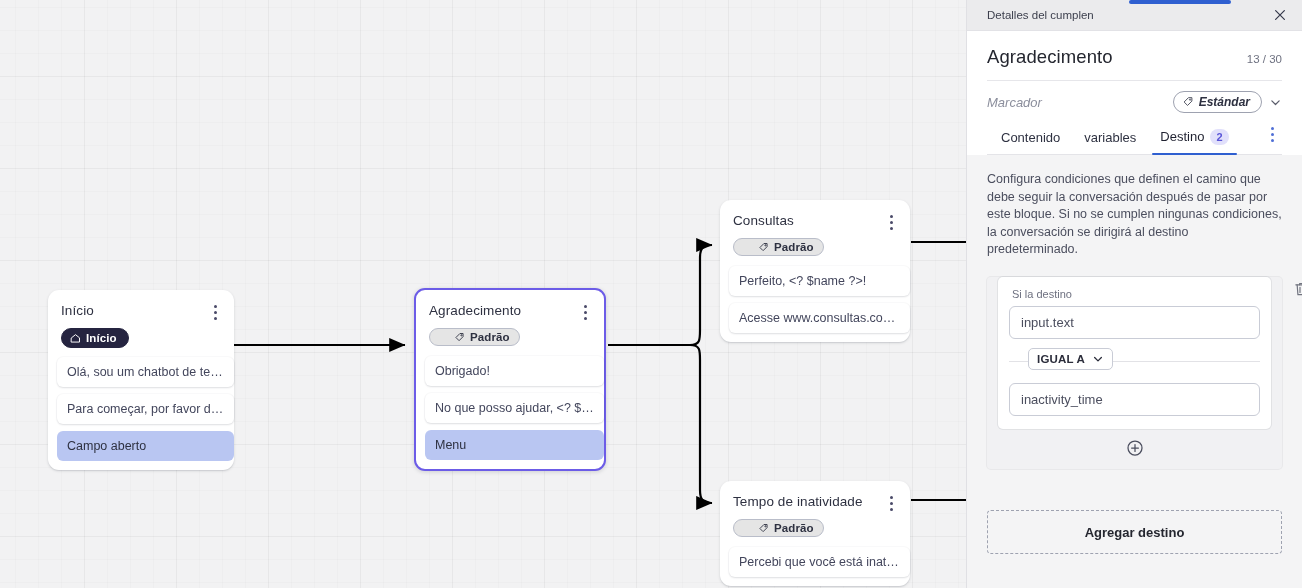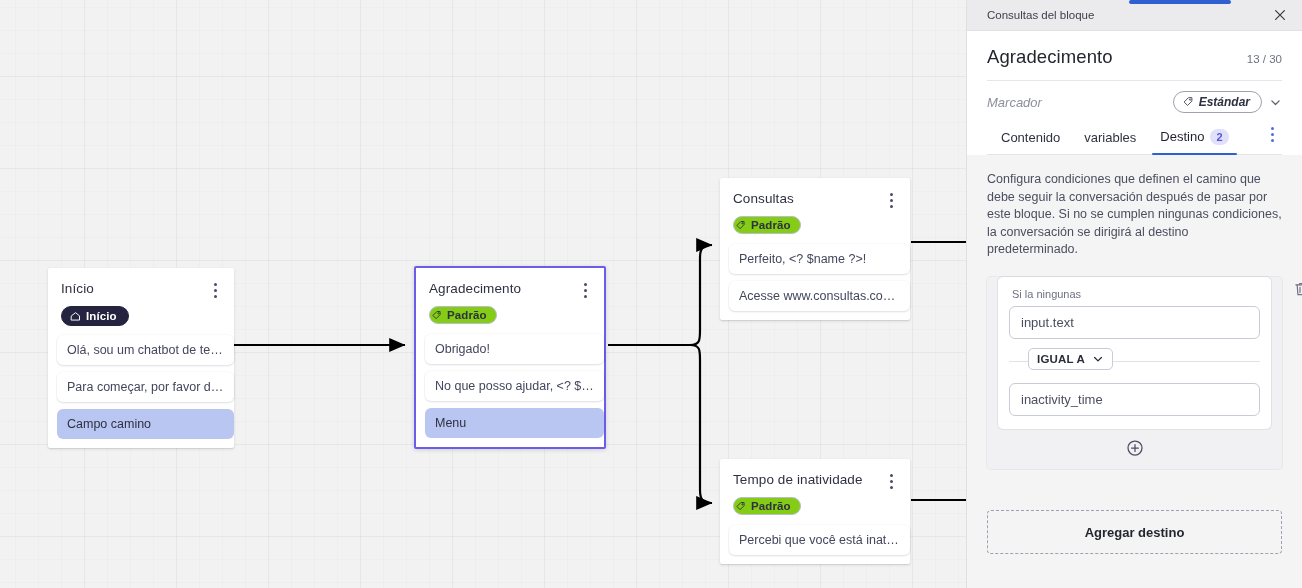--- a/index.html
+++ b/index.html
@@ -24,23 +24,24 @@
     background-size: 92px 92px, 92px 92px, 23px 23px, 23px 23px;
     background-position: -8px -16px, -8px -16px, -8px -16px, -8px -16px;
     overflow: hidden;
   }
   .edges { position: absolute; left: 0; top: 0; width: 967px; height: 588px; pointer-events: none; }
 
   
   .node {
     position: absolute;
     background: #ffffff;
-    border-radius: 2px;
+    border-radius: 11px;
     box-shadow: 0 1px 3px rgba(16,24,40,0.13), 0 1px 1px rgba(16,24,40,0.07);
     padding: 0 0 9px 0;
+    margin-top: 22px;
   }
   .node.selected {
     border: 2px solid #6c5ce7;
     box-shadow: 0 1px 4px rgba(16,24,40,0.16);
   }
   .node-head {
     display: flex; align-items: flex-start; justify-content: space-between;
     padding: 13px 11px 0 13px;
   }
   .node-title {
@@ -48,22 +49,22 @@
     letter-spacing: 0.1px;
   }
   .kebab { width: 16px; height: 18px; display: flex; flex-direction: column;
     align-items: center; justify-content: center; gap: 3px; cursor: pointer; flex: 0 0 auto;}
   .kebab i { display: block; width: 3px; height: 3px; border-radius: 50%; background: #4a4a68; }
 
   .tag-row { padding: 7px 13px 0 13px; }
   .tag {
     display: inline-flex; align-items: center; gap: 5px;
     border: 1px solid #b9bdc9; border-radius: 11px;
-    padding: 2px 9px 2px 1px; font-size: 11.5px; color: #2e3141;
-    background: #84cc16; font-weight: 700; letter-spacing: .1px;
+    padding: 2px 9px 2px 24px; font-size: 11.5px; color: #2e3141;
+    background: #e5e5e5; font-weight: 700; letter-spacing: .1px;
   }
   .tag.start {
     background: #252440; border-color: #252440; color: #ffffff;
     padding: 3px 11px 3px 8px; border-radius: 13px; font-size: 11.5px;
   }
   .rows { padding: 9px 0 0 9px; display: flex; flex-direction: column; gap: 7px; }
   .row {
     background: #ffffff; border-radius: 6px;
     box-shadow: 0 1px 2px rgba(16,24,40,0.12), 0 0 0 1px rgba(16,24,40,0.02);
     padding: 8px 10px; font-size: 12.5px; color: #43465c;
@@ -226,21 +227,21 @@
         <span class="tag start">
           <svg width="11" height="11" viewBox="0 0 16 16" fill="none" stroke="#ffffff" stroke-width="1.4" stroke-linejoin="round" stroke-linecap="round">
             <path d="M2.2 7 L8 2.4 L13.8 7 V13.2 H2.2 Z"></path>
           </svg>
           <span>Início</span>
         </span>
       </div>
       <div class="rows">
         <div class="row">Olá, sou um chatbot de teste!</div>
         <div class="row">Para começar, por favor digite o ...</div>
-        <div class="row hl">Campo camino</div>
+        <div class="row hl">Campo aberto</div>
       </div>
     </div>
 
     <div class="node selected" id="node-agrad">
       <div class="node-head">
         <span class="node-title">Agradecimento</span>
         <span class="kebab">
             <i></i>
             <i></i>
             <i></i>
@@ -308,21 +309,21 @@
         <div class="row">Percebi que você está inativo. C...</div>
       </div>
     </div>
 
   </div>
 
   <div class="panel">
     <div class="panel-topbar"></div>
 
     <div class="panel-header">
-      <span class="panel-header-title">Consultas del bloque</span>
+      <span class="panel-header-title">Detalles del cumplen</span>
       <span class="close-x">
         <svg width="14" height="14" viewBox="0 0 16 16" stroke="#34374a" stroke-width="1.4" stroke-linecap="round">
           <path d="M3 3 L13 13 M13 3 L3 13"></path>
         </svg>
       </span>
     </div>
 
     <div class="panel-white">
       <div class="title-row">
         <span class="panel-title">Agradecimento</span>
@@ -373,21 +374,21 @@
         <span class="trash">
           <svg width="17" height="18" viewBox="0 0 18 18" fill="none" stroke="#70737f" stroke-width="1.25" stroke-linecap="round" stroke-linejoin="round">
             <path d="M3 4.6 H15"></path>
             <path d="M7 4.6 V3.2 H11 V4.6"></path>
             <path d="M4.4 4.6 L5.2 15 H12.8 L13.6 4.6"></path>
             <path d="M7.4 7.2 V12.6 M10.6 7.2 V12.6"></path>
           </svg>
         </span>
 
         <div class="cond-box">
-          <div class="cond-label">Si la ningunas</div>
+          <div class="cond-label">Si la destino</div>
           <div class="field">input.text</div>
           <div class="op-line">
             <span class="select">
               <span>IGUAL A</span>
               <svg width="12" height="12" viewBox="0 0 16 16" fill="none" stroke="#2a2c3a" stroke-width="1.7" stroke-linecap="round" stroke-linejoin="round">
                 <path d="M3.5 6 L8 10.5 L12.5 6"></path>
               </svg>
             </span>
           </div>
           <div class="field">inactivity_time</div>

